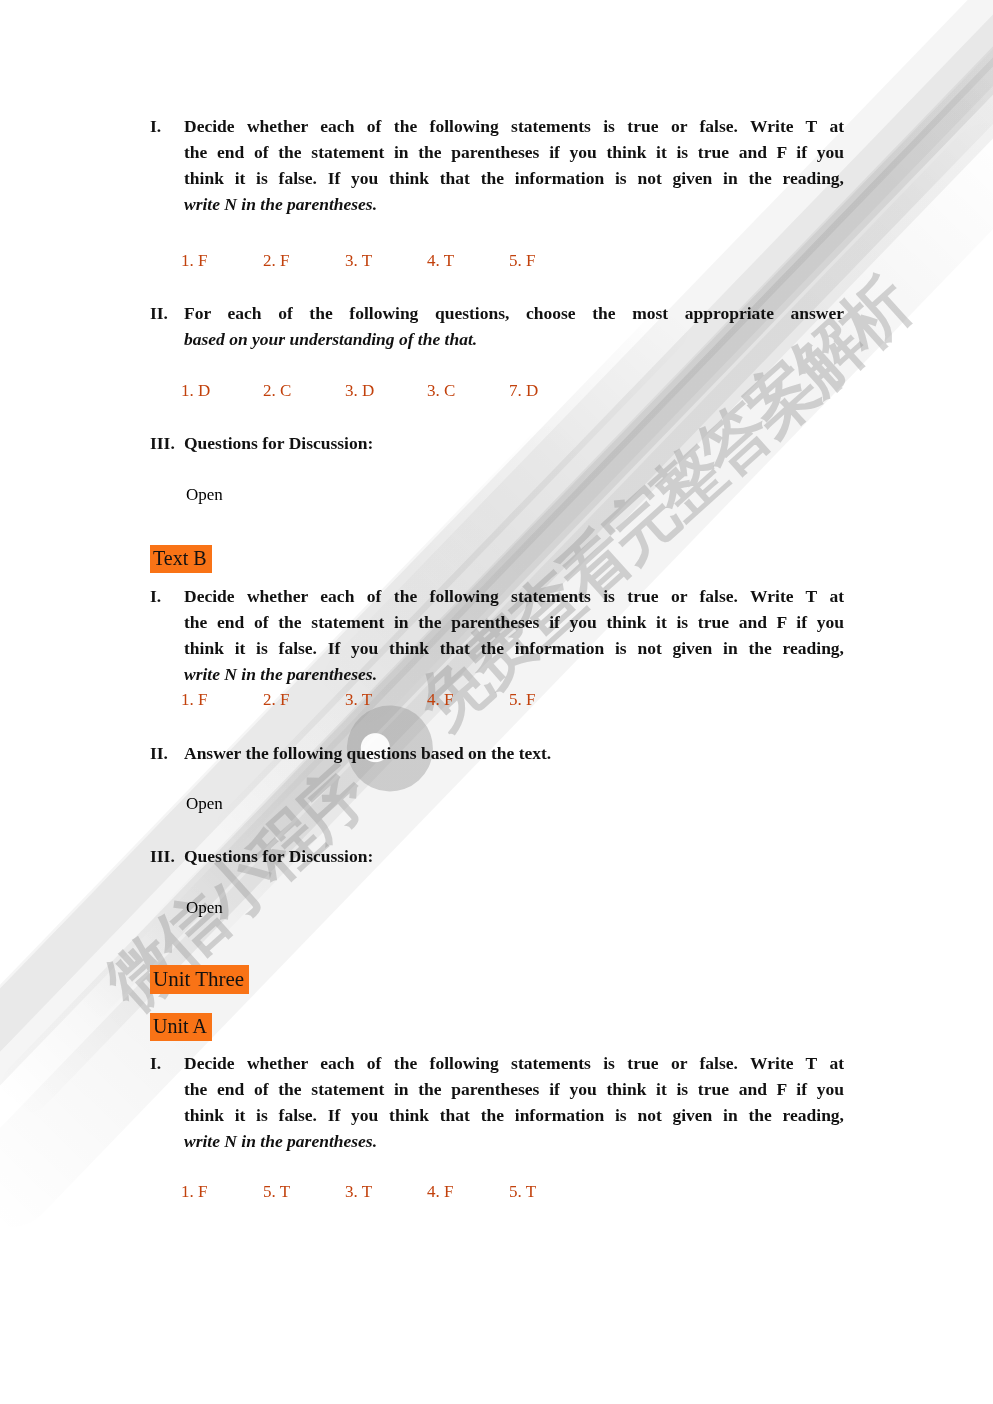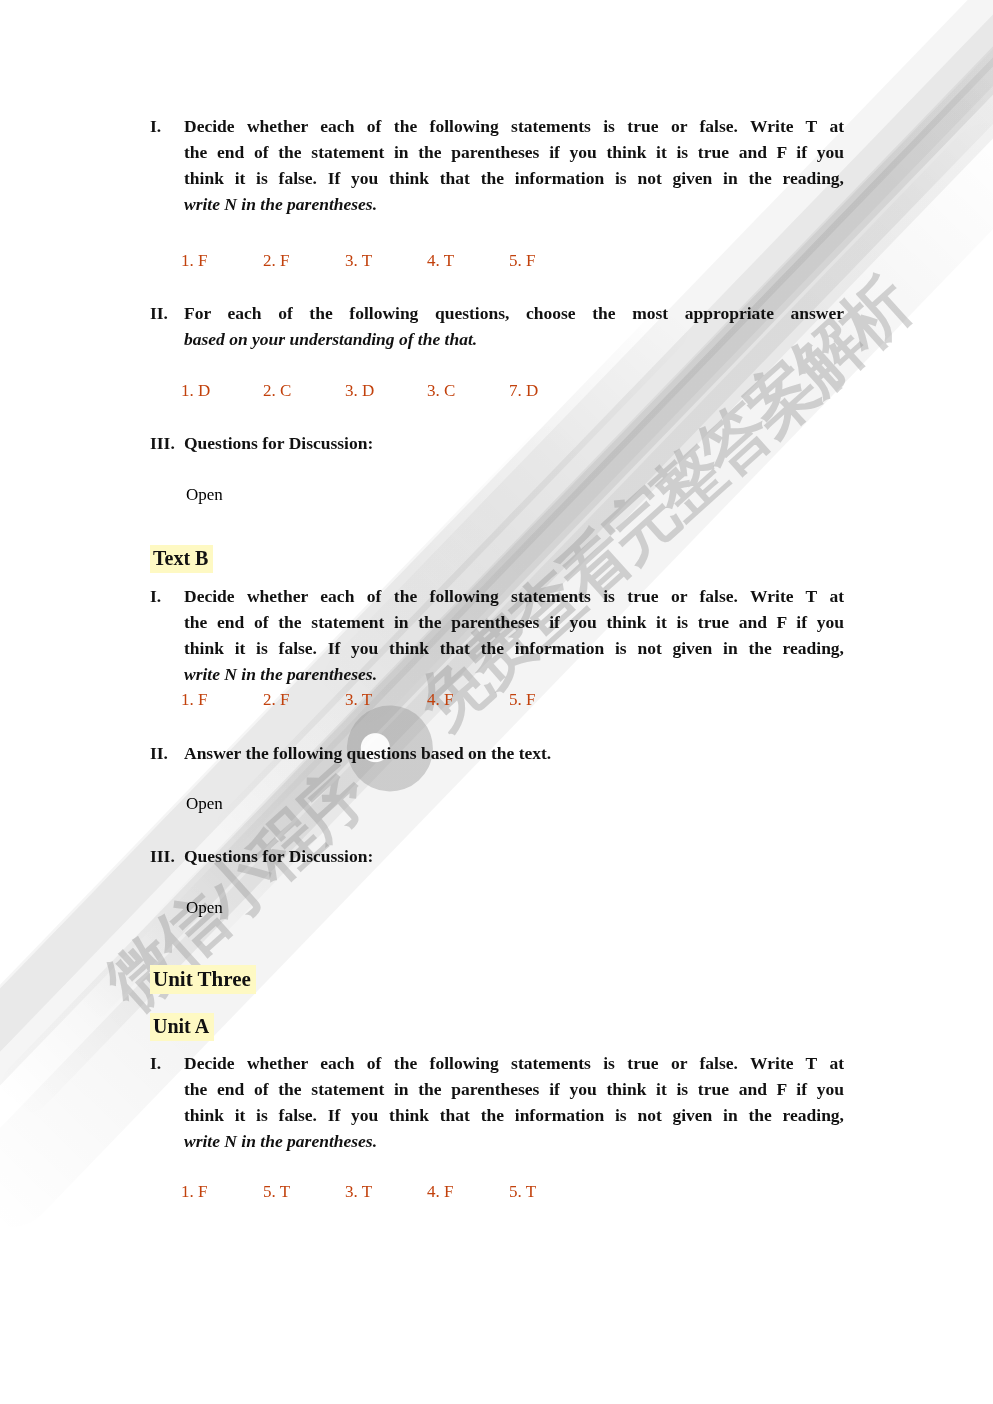--- a/index.html
+++ b/index.html
@@ -27,22 +27,22 @@
   .numeral{flex:none;width:34px;font-weight:bold;font-size:17.5px;line-height:26px;}
   .qtext{width:660px;font-weight:bold;font-size:17.5px;line-height:26px;}
   .qline{text-align:justify;text-align-last:justify;}
   .qline.last{text-align-last:left;font-style:italic;}
   .qline.plain{text-align:left;text-align-last:left;}
   .answers{margin-left:31px;font-size:17px;line-height:26px;color:#c2410c;white-space:nowrap;}
   .ans{display:inline-block;width:82px;}
   .ans:last-child{width:auto;}
   .open{margin-left:36px;font-size:17px;line-height:26px;color:#000000;}
   .hl{
-    background:#fef9c3;display:inline-block;padding:2px 5px 3px 3px;
-    font-weight:bold;line-height:1.15;
+    background:#f97316;display:inline-block;padding:2px 5px 3px 3px;
+    font-weight:normal;line-height:1.15;
   }
   .hl.text-size{font-size:20px;}
   .hl.unit-size{font-size:21px;}
 </style>
 </head>
 <body>
 
 <div class="wm-layer">
   <div class="streak" style="left:-250px;top:630px;width:1500px;height:90px;transform:rotate(-46deg);background:linear-gradient(90deg,transparent,rgba(0,0,0,0.045) 18%,rgba(0,0,0,0.045) 82%,transparent);"></div>
   <div class="streak" style="left:-220px;top:540px;width:1500px;height:52px;transform:rotate(-46deg);background:linear-gradient(90deg,transparent,rgba(0,0,0,0.06) 15%,rgba(0,0,0,0.06) 85%,transparent);"></div>

